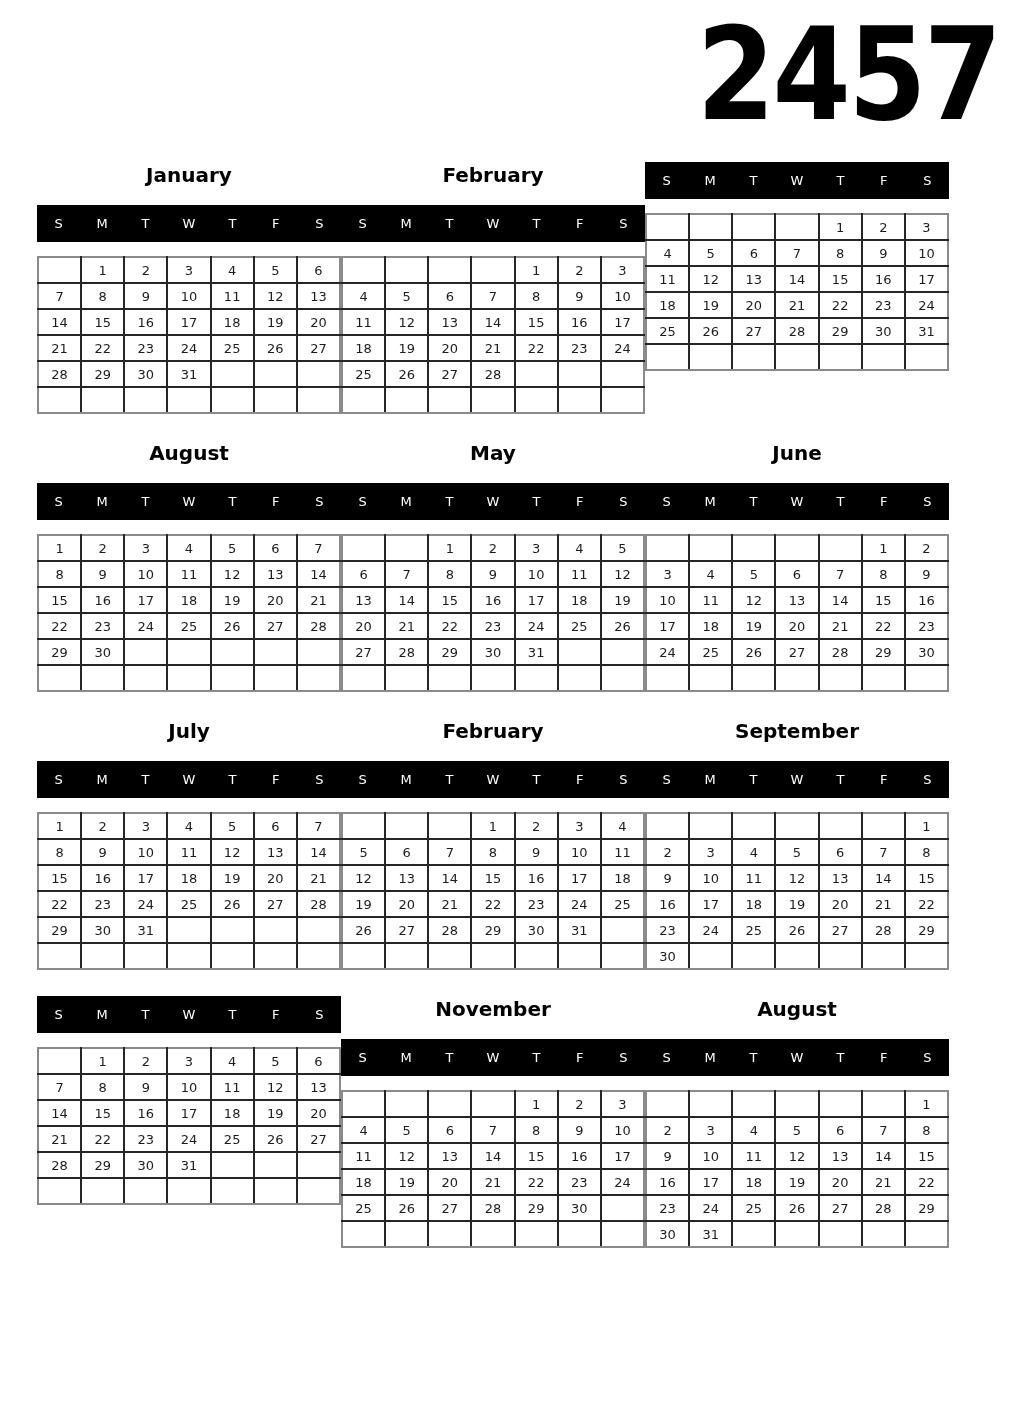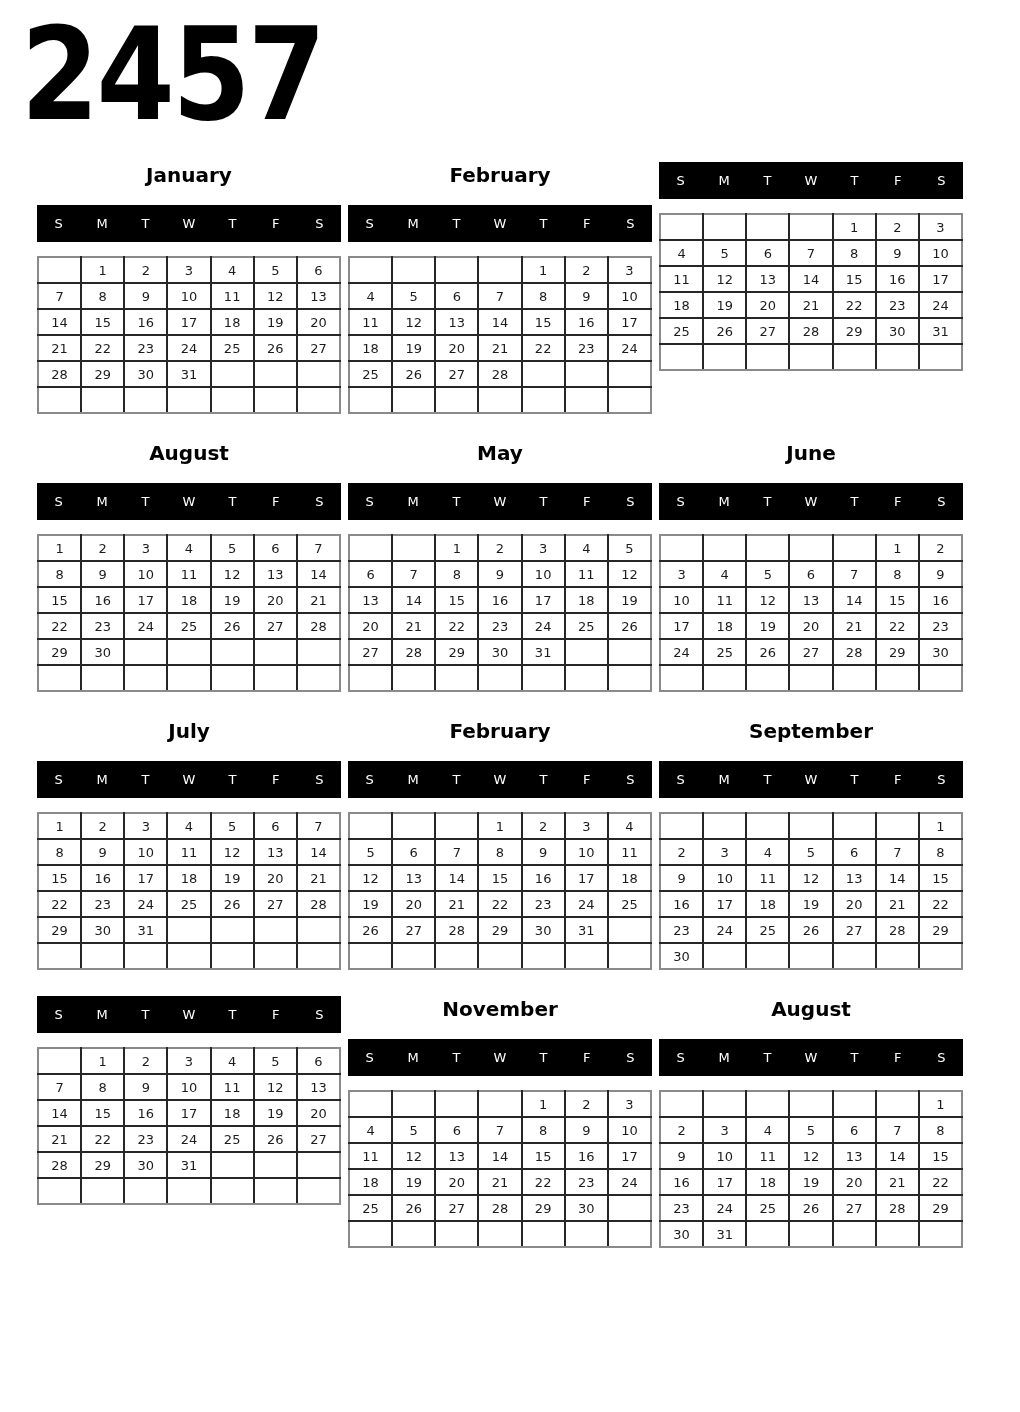--- a/index.html
+++ b/index.html
@@ -17,36 +17,36 @@
     font-family: "DejaVu Sans", "Liberation Sans", sans-serif;
     color: var(--text);
   }
   .page {
     width: 1020px; height: 1412px;
     background: var(--page-bg);
     overflow: hidden;
   }
   .year-title {
     height: 150px;
-    display: flex; align-items: center; justify-content: flex-start;
+    display: flex; align-items: center; justify-content: flex-end;
   }
   .year-title span {
     font-size: 128px;
     font-weight: bold;
     letter-spacing: -3px;
     transform: scaleX(0.88);
     transform-origin: center;
     line-height: 1;
     display: inline-block;
   }
   .calendar {
     display: grid;
     grid-template-columns: repeat(3, 304px);
     grid-auto-rows: 278px;
-    column-gap: 7px;
+    column-gap: 0;
     padding: 12px 58px 0 37px;
   }
   .month { width: 304px; }
   .month-title {
     font-size: 20px;
     font-weight: bold;
     text-align: center;
     height: 26px; line-height: 26px;
     margin-bottom: 17px;
   }

